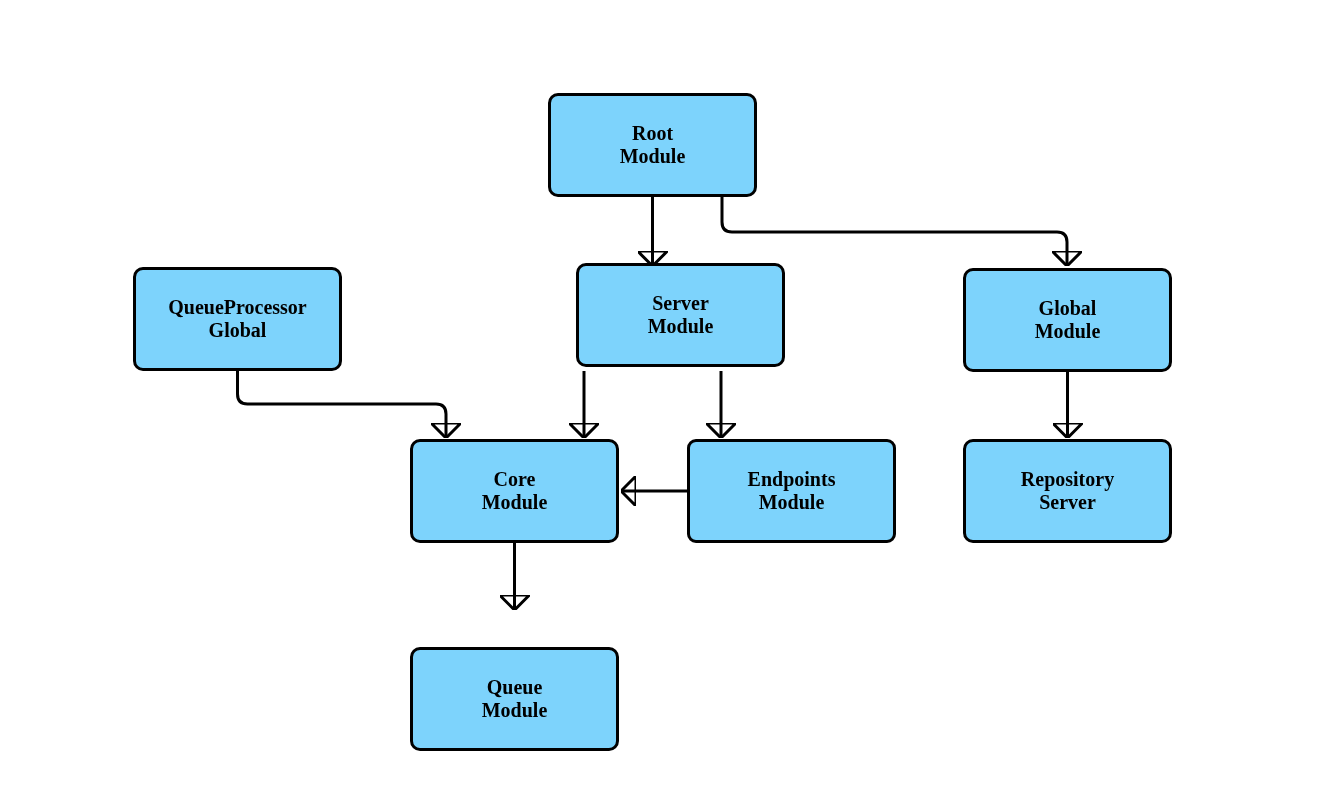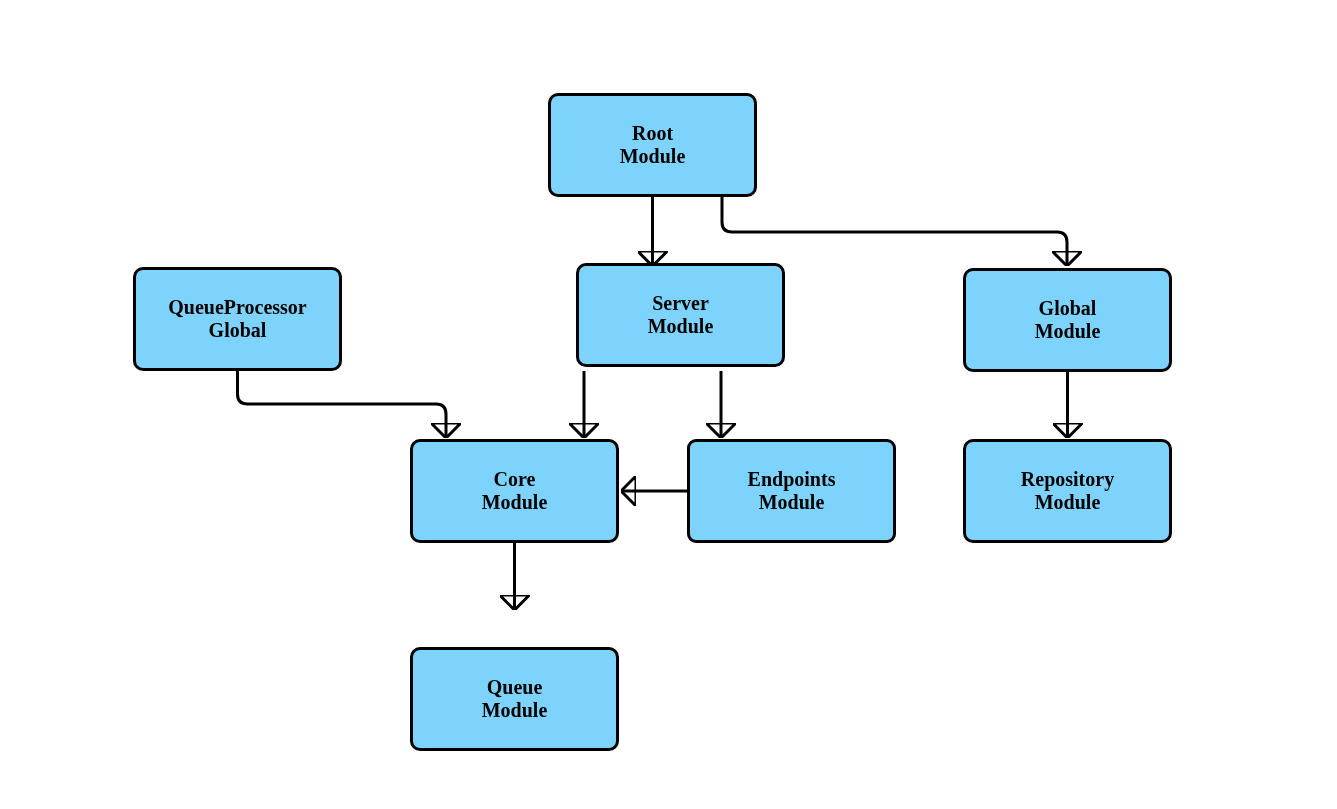--- a/index.html
+++ b/index.html
@@ -85,18 +85,18 @@
   <div class="node" style="left:963px; top:268px;">Global
 Module</div>
 
   <div class="node" style="left:410px; top:439px;">Core
 Module</div>
 
   <div class="node" style="left:687px; top:439px;border-radius:9px;">Endpoints
 Module</div>
 
   <div class="node" style="left:963px; top:439px;">Repository
-Module</div>
+Server</div>
 
   <div class="node" style="left:410px; top:612px;margin-top:35px;">Queue
 Module</div>
 
 </div>
 
 </body></html>

